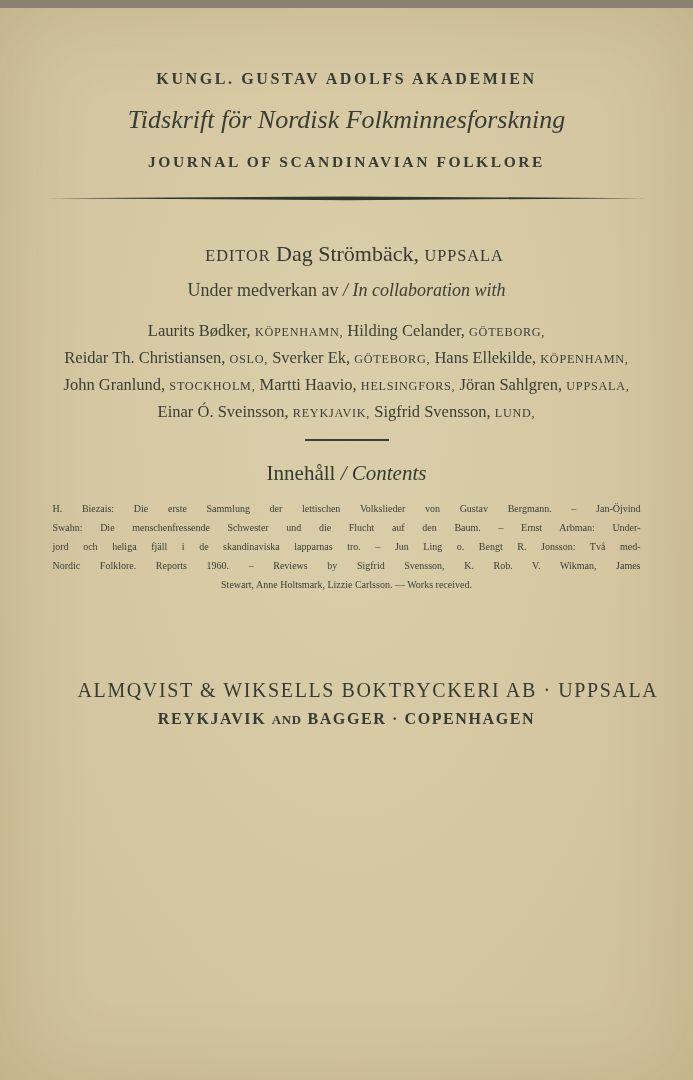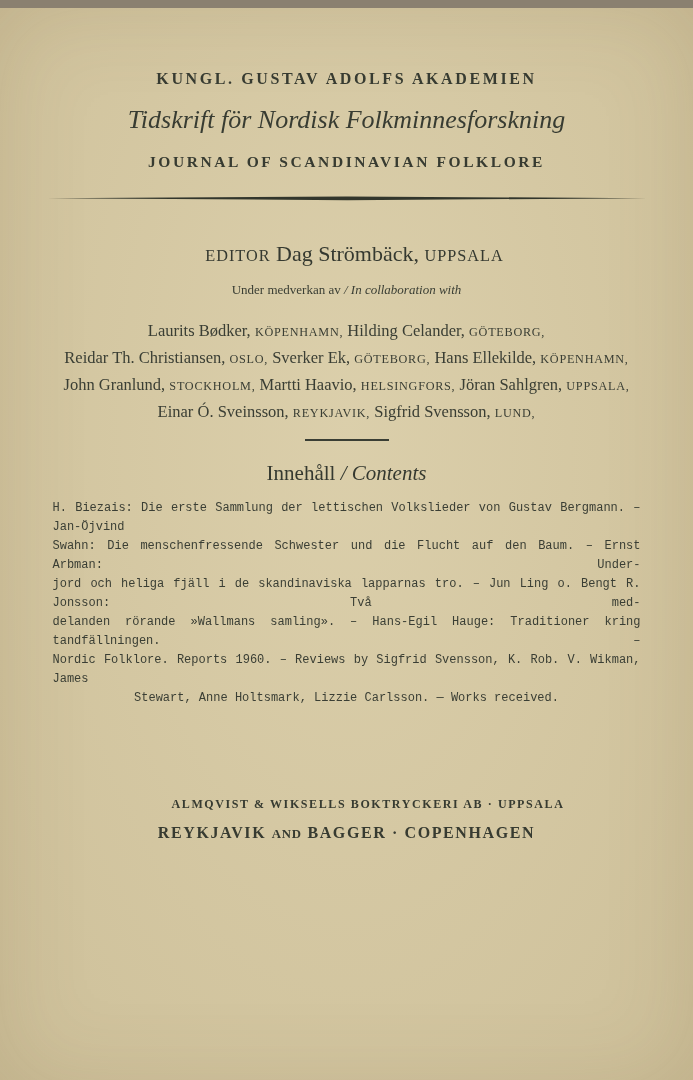--- a/index.html
+++ b/index.html
@@ -54,21 +54,21 @@
   .rule-wrap { margin-top: 24px; line-height: 0; }
   .editor {
     margin-top: 39px;
     font-size: 22px;
     line-height: 28px;
     color: #353930;
     padding-left: 16px;
   }
   .collab-line {
     margin-top: 7px;
-    font-size: 13px;
+    font-size: 18px;
     line-height: 26px;
   }
   .collaborators {
     margin-top: 15px;
     font-size: 16.5px;
   }
   .collaborators .name-line { line-height: 26px; }
   .seg-sc {
     font-size: 0.74em;
     letter-spacing: 0.06em;
@@ -82,35 +82,34 @@
   }
   .contents-heading {
     margin-top: 17px;
     font-size: 21px;
     line-height: 30px;
     color: #353930;
   }
   .contents-body {
     margin: 11px auto 0 auto;
     width: 588px;
-    font-size: 12px;
-    font-family: Liberation Mono, monospace;
+    font-size: 10px;
   }
   .para-line {
     line-height: 19px;
     text-align: justify;
     text-align-last: justify;
   }
   .para-line.last {
     text-align-last: center;
   }
   .imprint { margin-top: 84px; }
   .imprint-line1 {
-    font-size: 12px;
-    font-weight: 700;
+    font-size: 20px;
+    font-weight: 400;
     letter-spacing: 1.6px;
     line-height: 24px;
     color: #373b31;
     padding-left: 43px;
   }
   .imprint-line2 {
     margin-top: 5px;
     font-size: 16px;
     font-weight: 700;
     letter-spacing: 1.6px;
@@ -150,21 +149,20 @@
   </div>
 
   <div class="short-rule"></div>
 
   <div class="contents-heading"><span class="seg-rm">Innehåll </span><span class="seg-it">/ Contents</span></div>
 
   <div class="contents-body">
       <div class="para-line">H. Biezais: Die erste Sammlung der lettischen Volkslieder von Gustav Bergmann. – Jan-Öjvind</div>
       <div class="para-line">Swahn: Die menschenfressende Schwester und die Flucht auf den Baum. – Ernst Arbman: Under-</div>
       <div class="para-line">jord och heliga fjäll i de skandinaviska lapparnas tro. – Jun Ling o. Bengt R. Jonsson: Två med-</div>
-      <div class="para-line">delanden rörande »Wallmans samling». – Hans-Egil Hauge: Traditioner kring tandfällningen. –</div>
       <div class="para-line">Nordic Folklore. Reports 1960. – Reviews by Sigfrid Svensson, K. Rob. V. Wikman, James</div>
       <div class="para-line last">Stewart, Anne Holtsmark, Lizzie Carlsson. — Works received.</div>
     </div>
 
   <div class="imprint">
     <div class="imprint-line1">ALMQVIST &amp; WIKSELLS BOKTRYCKERI AB · UPPSALA</div>
     <div class="imprint-line2"><span class="seg-rm">REYKJAVIK </span><span class="seg-sc">AND</span><span class="seg-rm"> BAGGER · COPENHAGEN</span></div>
   </div>
 
 </div>

